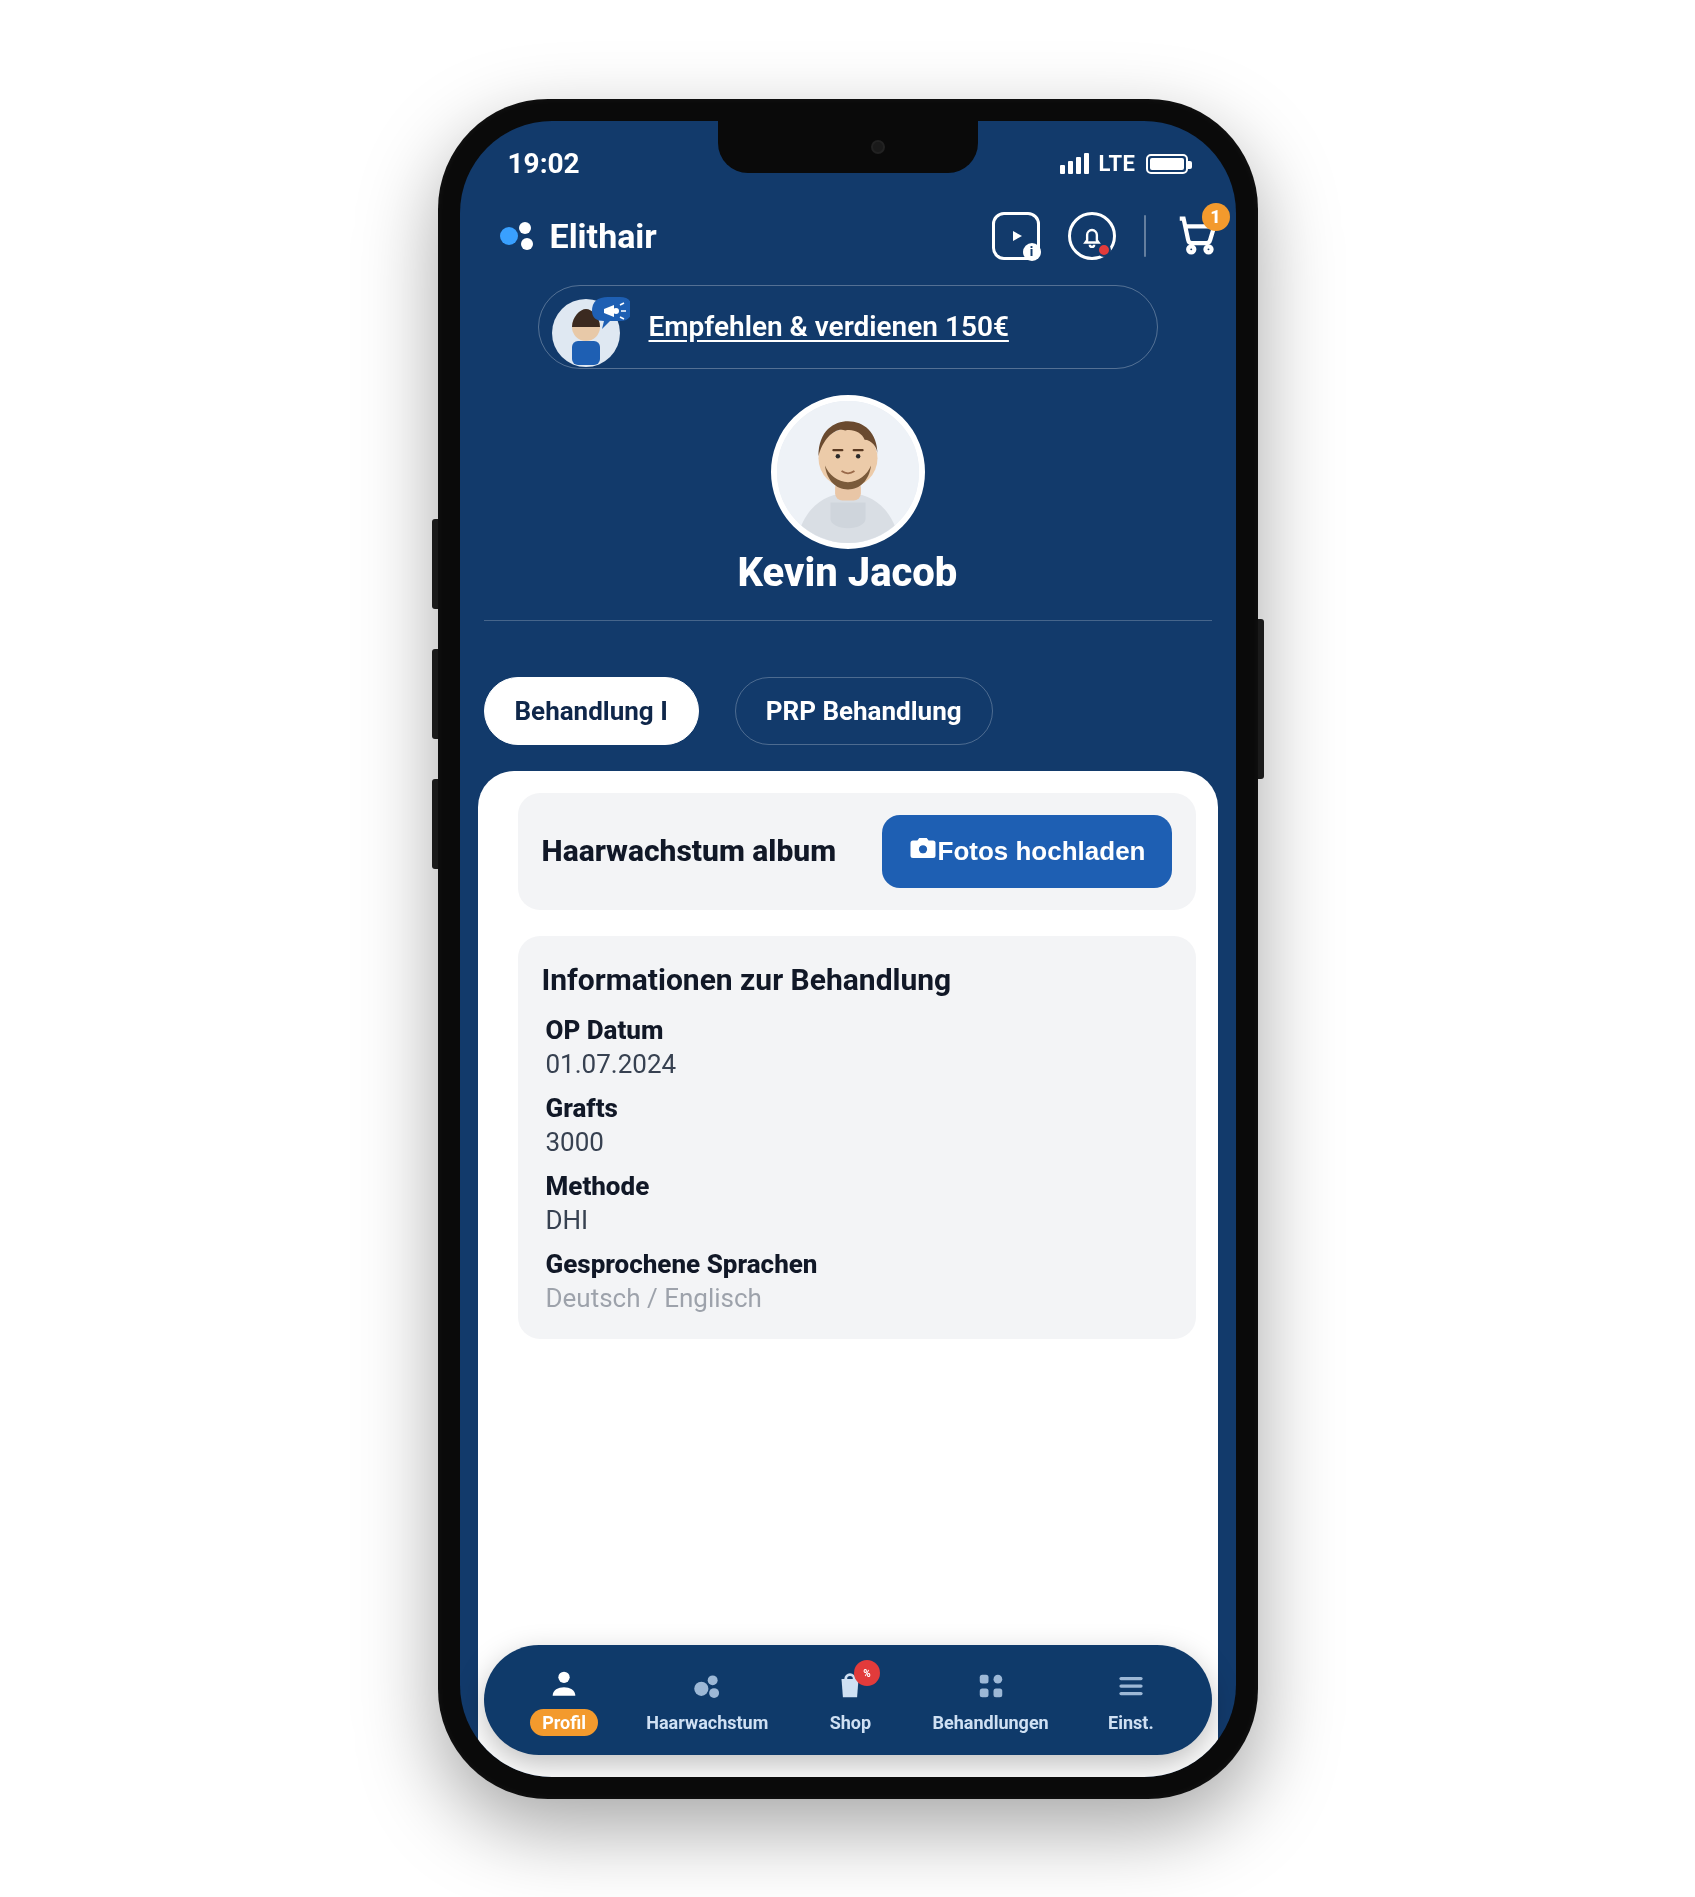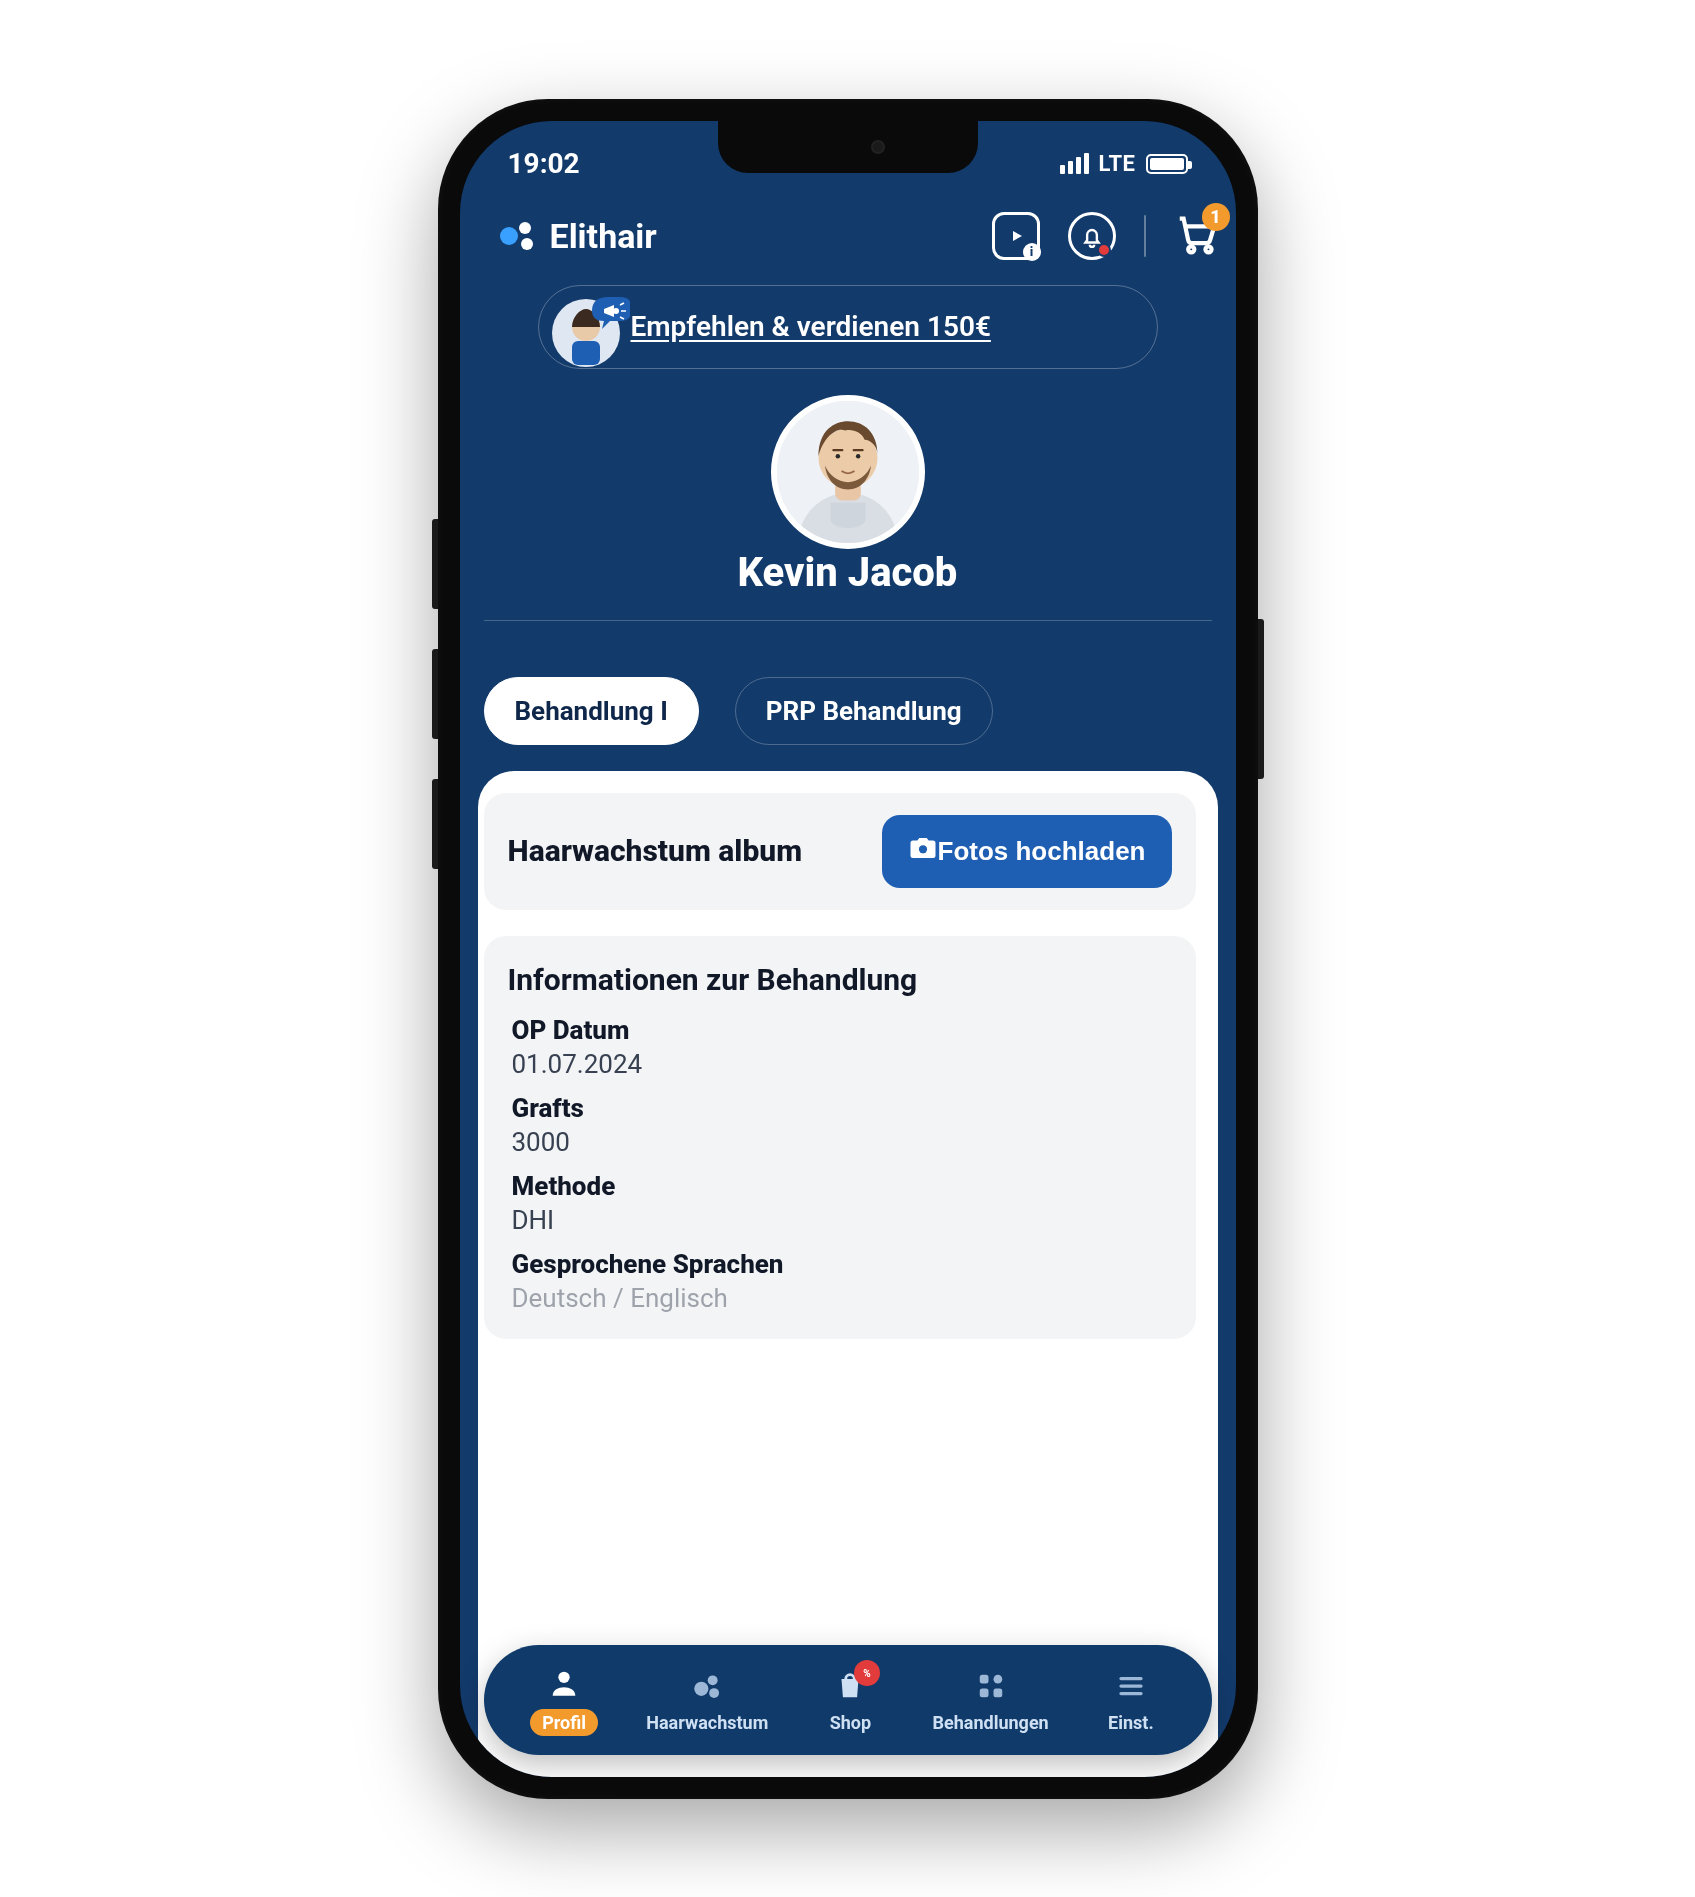--- a/index.html
+++ b/index.html
@@ -124,21 +124,21 @@
     display:flex; align-items:center; justify-content:center;
   }
 
   
   .referral {
     margin: 14px auto 0 auto;
     width: 620px;
     height: 84px;
     border:1.5px solid rgba(255,255,255,.28);
     border-radius: 48px;
-    display:flex; align-items:center; 
+    display:flex; align-items:center; gap:18px;
     padding: 0 30px 0 6px;
   }
   .ref-avatar {
     width:90px; height:90px; border-radius:50%;
     display:flex; align-items:center; justify-content:center;
     margin-left:-4px;
   }
   .ref-avatar svg { width: 88px; height: 88px; }
   .referral-text { color:#fff; font-size:28px; font-weight:600; text-decoration: underline; text-underline-offset: 4px; }
 
@@ -158,21 +158,21 @@
   .tab {
     padding: 18px 30px; border-radius: 40px;
     font-size:26px; font-weight:700; border:1.5px solid rgba(255,255,255,.25);
     color:#fff;
   }
   .tab.active { background:#fff; color:#0f274a; border-color:#fff; }
 
   
   .card {
     background:#fff; border-radius: 36px 36px 0 0;
-    margin: 26px 18px 0 18px; flex:1; padding: 22px 22px 0 6px;
+    margin: 26px 18px 0 18px; flex:1; padding: 22px 22px 0 40px;
     overflow:hidden;
   }
   .panel {
     background:#f3f4f6; border-radius:22px; padding:22px 24px;
     display:flex; align-items:center; justify-content:space-between; gap:18px;
   }
   .panel-title { font-size:30px; font-weight:800; color:#111827; line-height:1.25; }
   .btn-primary {
     background:#1e5fb3; color:#fff; border:none; border-radius:18px;
     font-size:26px; font-weight:700; padding:18px 26px;

